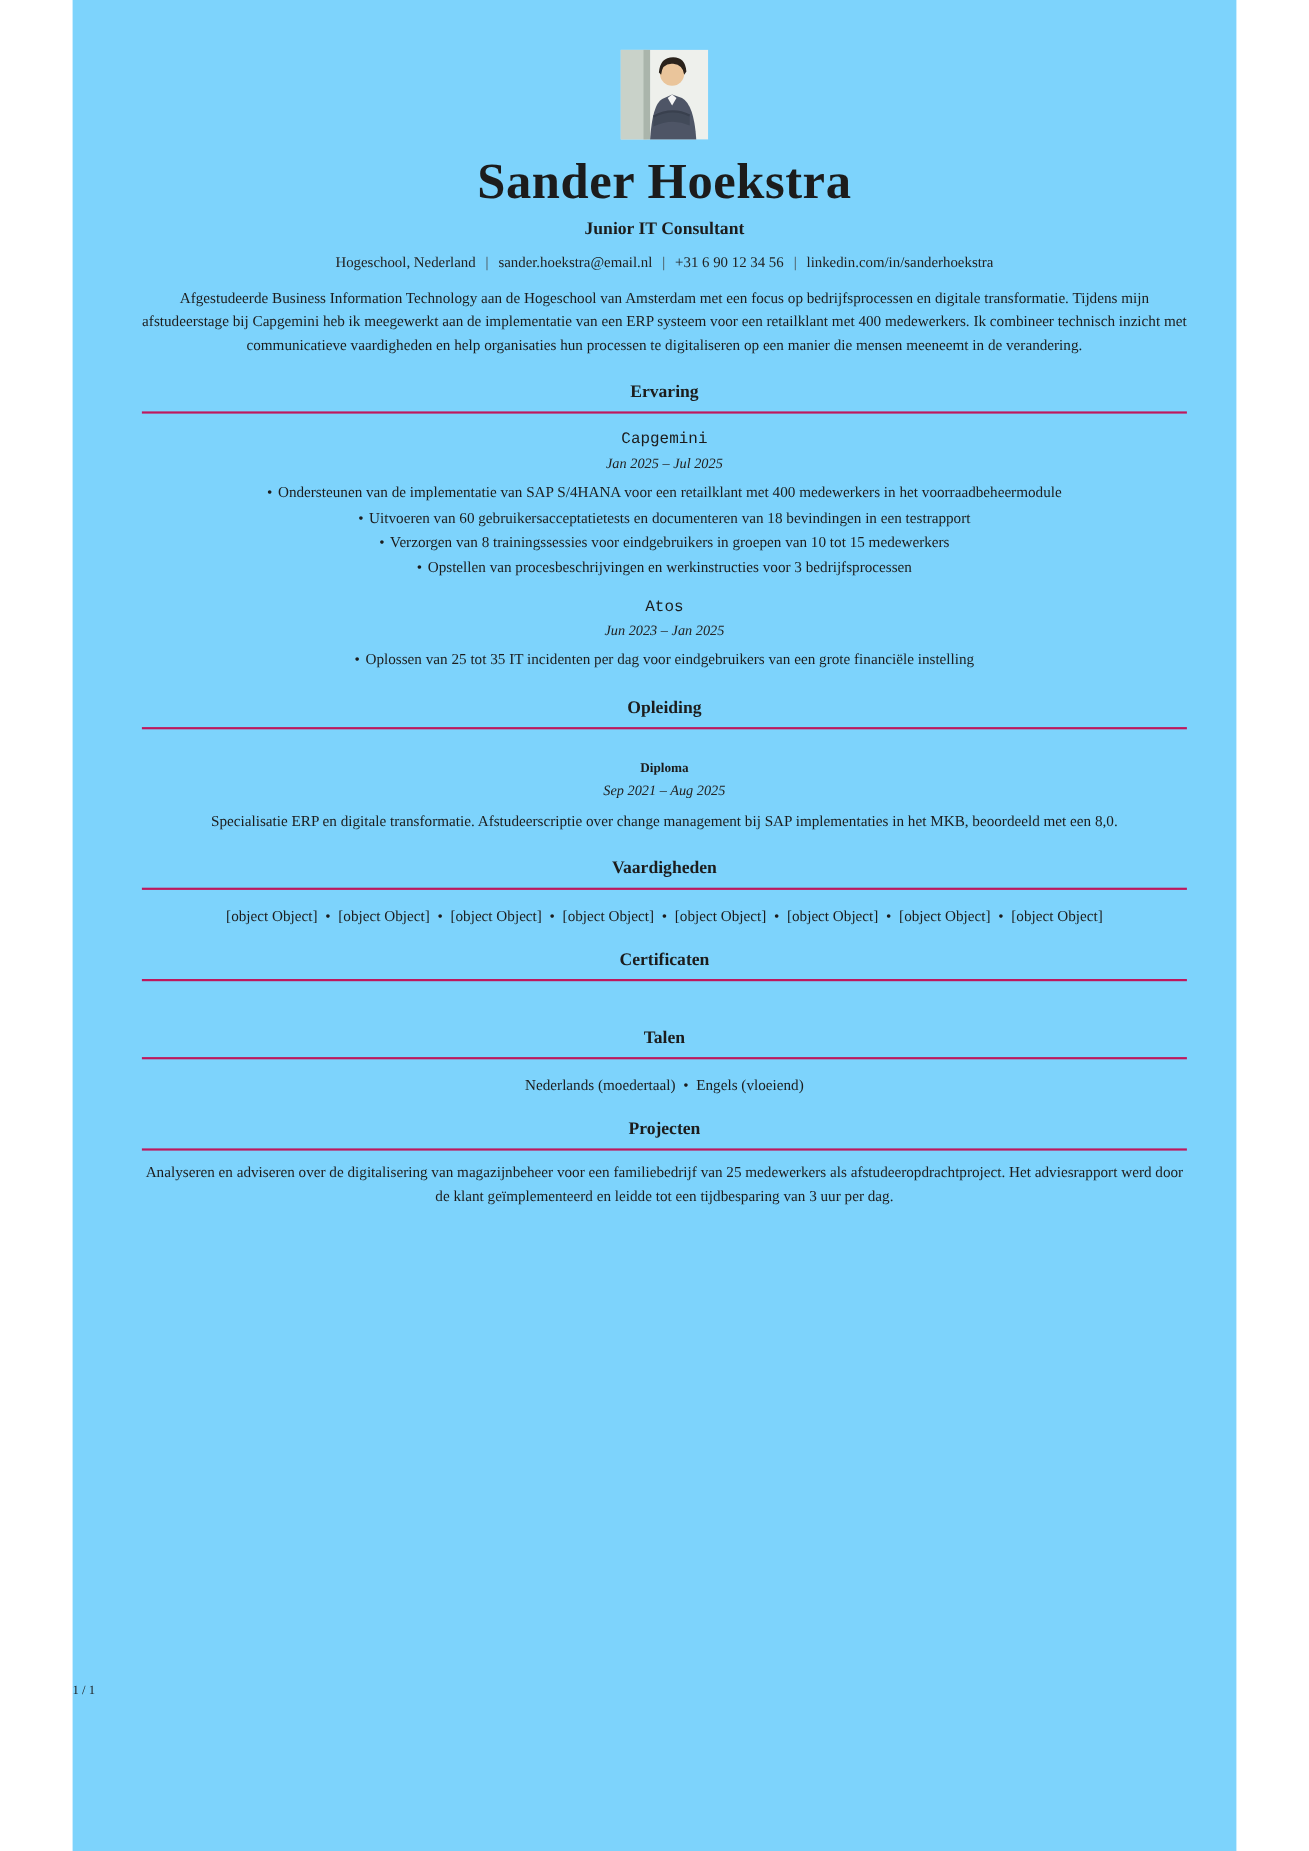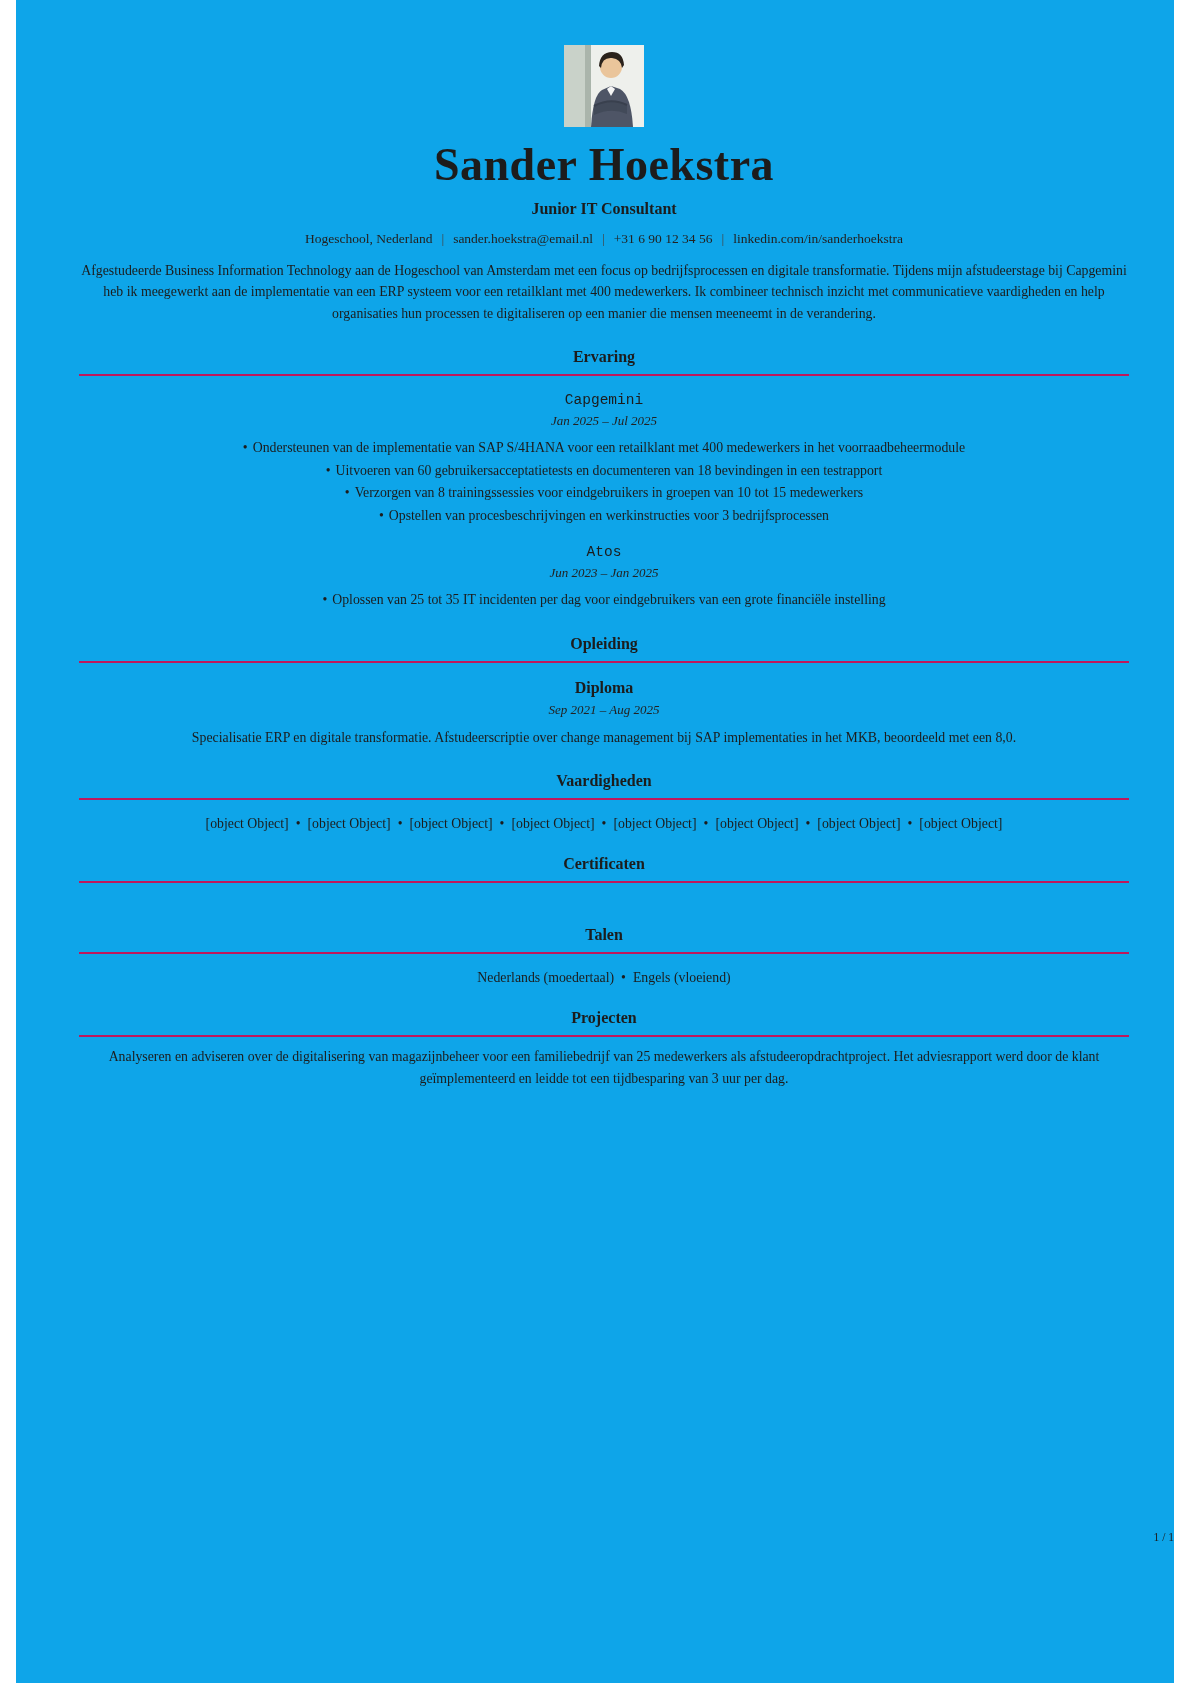--- a/index.html
+++ b/index.html
@@ -1,19 +1,19 @@
 <!DOCTYPE html>
 <html><head>
 <meta charset="utf-8">
 <style>
   * { margin:0; padding:0; box-sizing:border-box; }
   html,body { background:#ffffff; }
   .page {
-    width:1158px; height:1683px; position:relative; margin:0 auto;
-    background:#0ea5e9; color:#1c1c1c;
+    width:1058px; height:1683px; position:relative; margin:0 auto;
+    background:#7dd3fc; color:#1c1c1c;
     font-family:"Liberation Serif","DejaVu Serif",serif;
     padding-left:18px;
   }
   .content { padding:45px 45px 0 45px; text-align:center; }
   .photo-wrap { width:80px; height:82px; margin:0 auto; overflow:hidden; }
   .photo-wrap svg { display:block; }
   .name { font-size:46px; font-weight:700; letter-spacing:.5px; margin-top:13px; line-height:1.1; }
   .role { font-size:16px; font-weight:700; margin-top:9px; }
   .contact { font-size:13.5px; margin-top:13px; color:#222; }
   .contact .pipe { margin:0 9px; color:#444; }
@@ -22,28 +22,28 @@
   .section-heading {
     font-size:16px; font-weight:700; padding-bottom:8px;
     border-bottom:2px solid #be185d;
   }
   .company { font-size:14.5px; margin-top:16px;font-family:Liberation Mono, monospace; }
   .dates { font-size:13px; font-style:italic; margin-top:5px; color:#222; }
   .bullets { margin-top:8px; }
   .bullet-line { font-size:13.8px; line-height:1.65; }
   .blt { margin-right:5px; }
   .job + .job { margin-top:16px; }
-  .degree { font-size:16px; font-weight:700; margin-top:16px; }
+  .degree { font-size:12px; font-weight:700; margin-top:28px; }
   .desc { font-size:13.8px; line-height:1.6; margin-top:9px; }
   .inline-list { font-size:13.8px; margin-top:16px; }
   .sep { margin:0 7px; }
   .empty-spacer { height:20px; }
   .footer {
     position:absolute; top:1531px; left:0; width:100%;
-    text-align:right; font-size:11.5px; color:#1c1c1c;
+    text-align:left; font-size:11.5px; color:#1c1c1c;
   }
 </style>
 </head>
 <body>
 
 <div class="page">
   <div class="content">
 
     <div class="photo-wrap">
       <svg width="80" height="82" viewBox="0 0 80 82">

